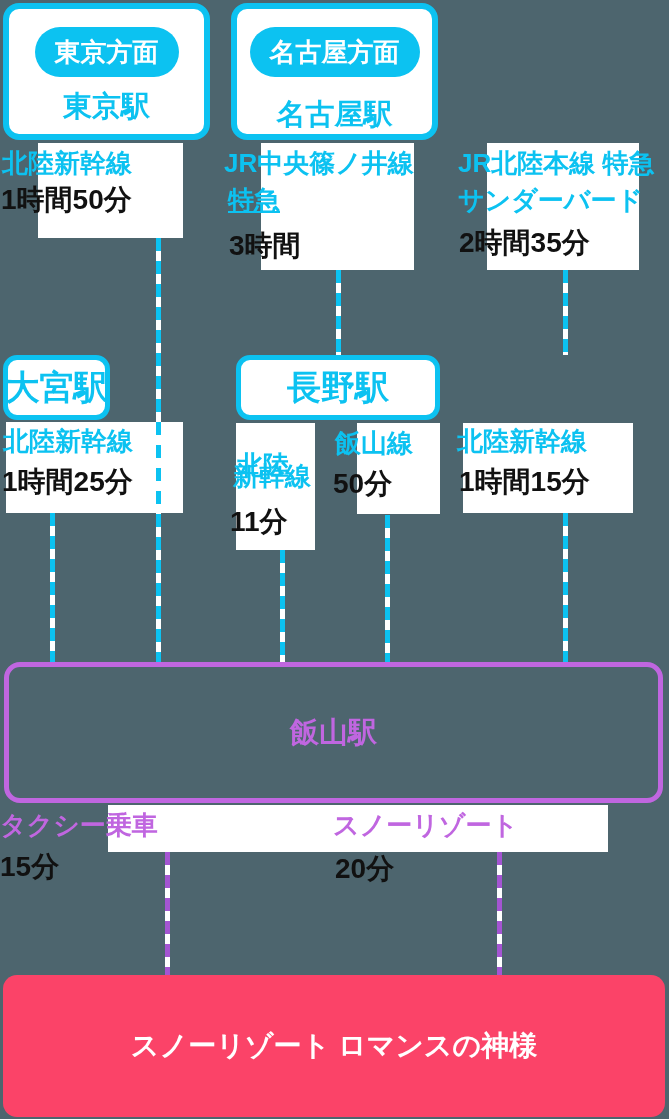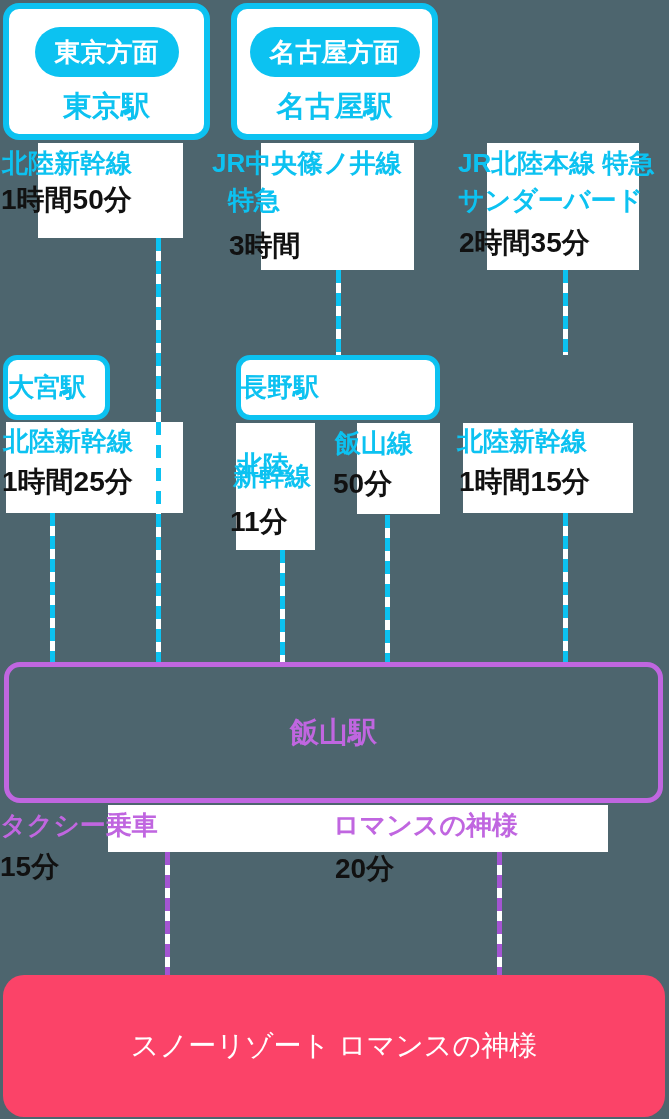--- a/index.html
+++ b/index.html
@@ -20,32 +20,32 @@
     background:#fff;border:6px solid var(--cyan);border-radius:16px;
     display:flex;flex-direction:column;align-items:center;box-sizing:border-box;
   }
   .badge{
     background:var(--cyan);color:#fff;font-weight:bold;font-size:26px;line-height:1;
     padding:12px 20px;border-radius:28px;margin-top:18px;white-space:nowrap;
   }
   .card-station{color:var(--cyan);font-weight:bold;font-size:29px;margin-top:10px;white-space:nowrap;}
   .station-box{
     background:#fff;border:5px solid var(--cyan);border-radius:14px;
-    display:flex;align-items:center;justify-content:flex-start;
-    color:var(--cyan);font-size:26px;font-weight:bold;box-sizing:border-box;white-space:nowrap;
+    display:flex;align-items:center;justify-content:center;
+    color:var(--cyan);font-size:34px;font-weight:bold;box-sizing:border-box;white-space:nowrap;
   }
   .hub-box{
     border:5px solid var(--purple);border-radius:16px;
     display:flex;align-items:center;justify-content:center;
     color:var(--purple);font-size:29px;font-weight:bold;box-sizing:border-box;
   }
   .dest{
-    background:var(--pink);border-radius:21px;
+    background:var(--pink);border-radius:14px;
     display:flex;align-items:center;justify-content:center;
-    color:#fff;font-size:28px;font-weight:normal;white-space:nowrap;
+    color:#fff;font-size:28px;font-weight:bold;white-space:nowrap;
   }
   .wrect{background:#ffffff;}
   .vdash-c{width:5px;background:repeating-linear-gradient(to bottom,var(--cyan) 0 13px,#fff 13px 23px);}
   .vdash-p{width:5px;background:repeating-linear-gradient(to bottom,var(--purple-dash) 0 13px,#fff 13px 23px);}
   .rname{color:var(--cyan);font-size:26px;font-weight:bold;white-space:nowrap;line-height:1;}
   .rdur{color:var(--ink);font-size:28px;font-weight:bold;white-space:nowrap;line-height:1;}
   .mode{color:var(--purple);font-size:26px;font-weight:bold;white-space:nowrap;line-height:1;}
 </style>
 </head>
 <body>
@@ -69,30 +69,30 @@
   <div class="abs vdash-c" style="left:385px;top:515px;height:147px;"></div>
   <div class="abs vdash-c" style="left:563px;top:513px;height:149px;"></div>
 
   <div class="abs vdash-p" style="left:165px;top:852px;height:123px;"></div>
   <div class="abs vdash-p" style="left:497px;top:852px;height:123px;"></div>
 
   <div class="abs card" style="left:3px;top:3px;width:207px;height:137px;">
     <div class="badge">東京方面</div>
     <div class="card-station">東京駅</div>
   </div>
-  <div class="abs card" style="left:231px;top:3px;width:207px;height:137px;">
+  <div class="abs card" style="left:231px;top:3px;width:207px;height:137px;gap:8px;">
     <div class="badge">名古屋方面</div>
     <div class="card-station">名古屋駅</div>
   </div>
 
   <div class="abs rname" style="left:2px;top:150px;">北陸新幹線</div>
   <div class="abs rdur" style="left:1px;top:186px;">1時間50分</div>
 
-  <div class="abs rname" style="left:212px;top:150px;">JR中央篠ノ井線</div>
-  <div class="abs rname" style="left:228px;top:187px;">特急</div>
+  <div class="abs rname" style="left:224px;top:150px;">JR中央篠ノ井線</div>
+  <div class="abs rname" style="left:228px;top:187px;text-decoration:underline;">特急</div>
   <div class="abs rdur" style="left:229px;top:232px;">3時間</div>
 
   <div class="abs rname" style="left:458px;top:150px;">JR北陸本線 特急</div>
   <div class="abs rname" style="left:458px;top:187px;">サンダーバード</div>
   <div class="abs rdur" style="left:459px;top:229px;">2時間35分</div>
 
   <div class="abs station-box" style="left:3px;top:355px;width:107px;height:65px;">
     <span>大宮駅</span>
   </div>
   <div class="abs station-box" style="left:236px;top:355px;width:204px;height:65px;">
@@ -111,20 +111,20 @@
 
   <div class="abs rname" style="left:457px;top:428px;">北陸新幹線</div>
   <div class="abs rdur" style="left:459px;top:468px;">1時間15分</div>
 
   <div class="abs mode" style="left:0px;top:812px;">タクシー乗車</div>
 
   <div class="abs hub-box" style="left:4px;top:662px;width:659px;height:141px;">
     <span>飯山駅</span>
   </div>
   <div class="abs rdur" style="left:0px;top:853px;">15分</div>
-  <div class="abs mode" style="left:333px;top:812px;">ロマンスの神様</div>
+  <div class="abs mode" style="left:333px;top:812px;">スノーリゾート</div>
   <div class="abs rdur" style="left:335px;top:855px;">20分</div>
 
   <div class="abs dest" style="left:3px;top:975px;width:662px;height:142px;">
     <span>スノーリゾート ロマンスの神様</span>
   </div>
 
 </div>
 
 </body></html>

